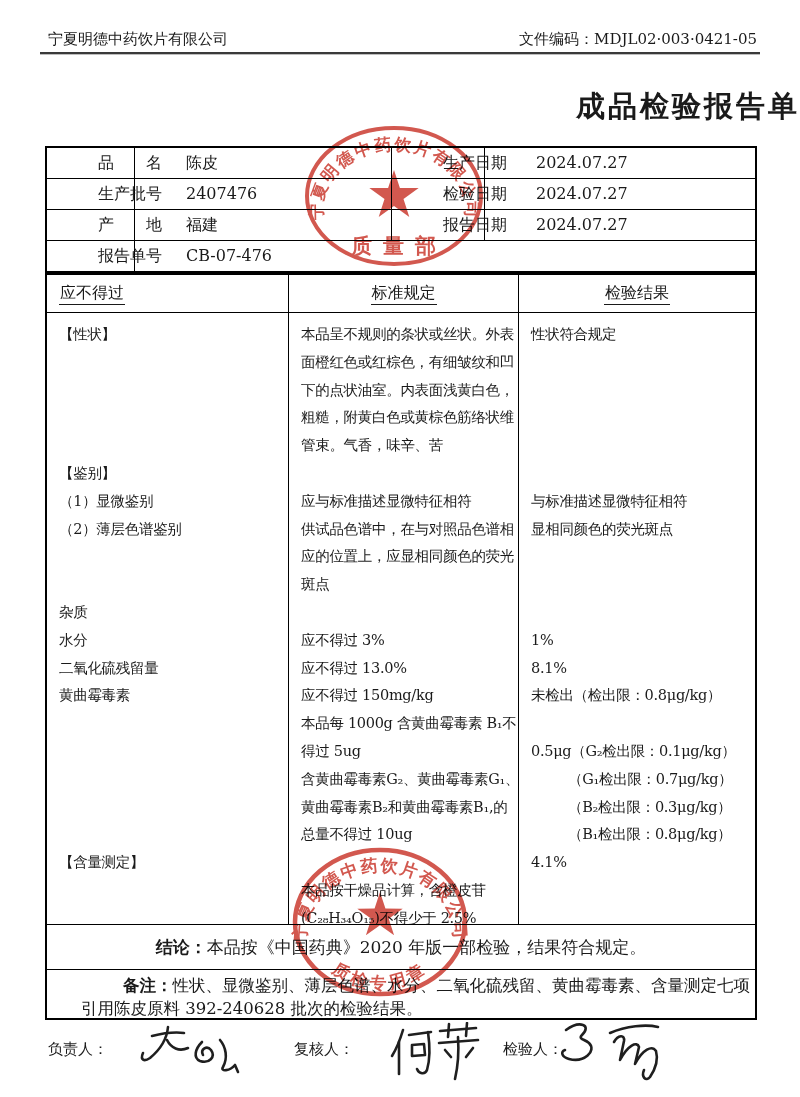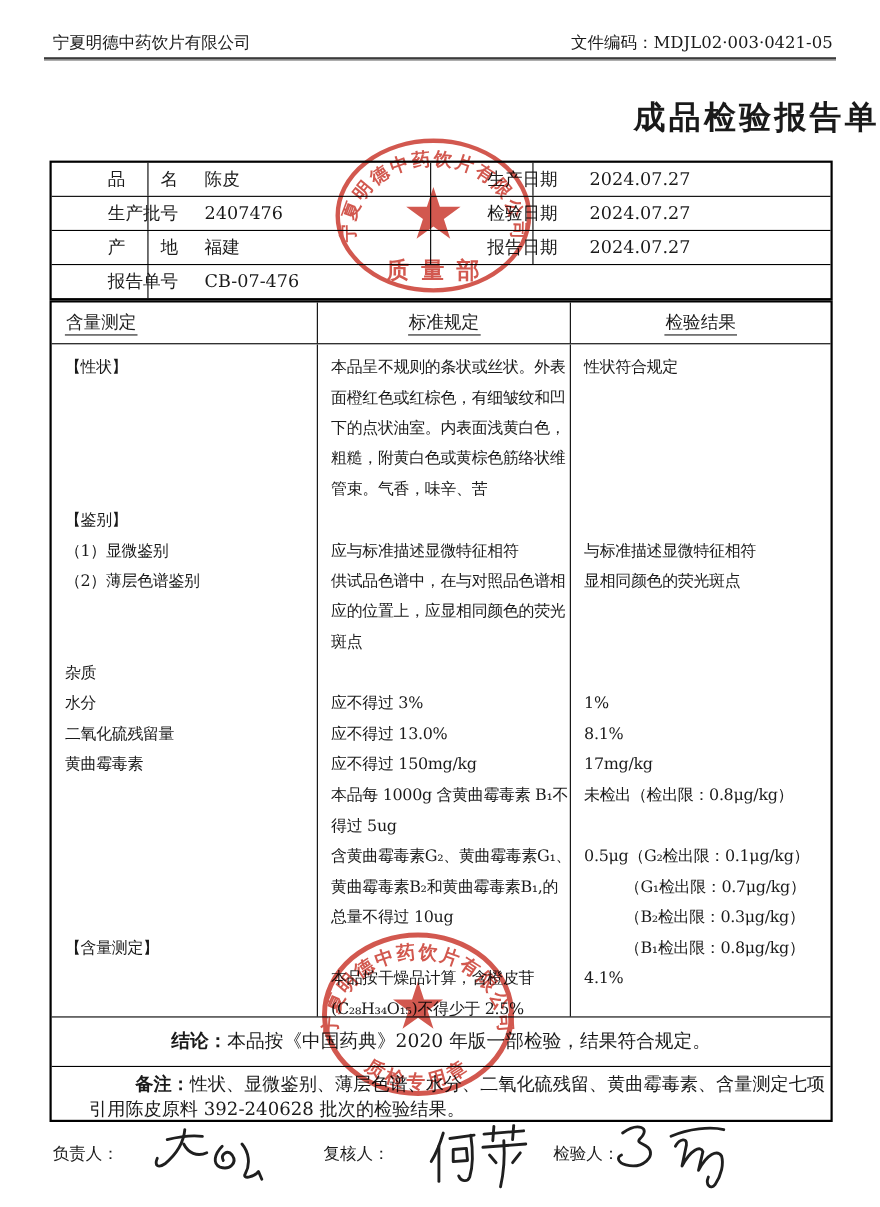--- a/index.html
+++ b/index.html
@@ -80,21 +80,21 @@
     <div class="it-cell">2024.07.27</div>
   </div>
   <div class="it-row last">
     <div class="it-cell b-r">报告单号</div>
     <div class="it-cell">CB-07-476</div>
   </div>
 </div>
 
 <div class="abs main-table">
   <div class="mt-header">
-    <div class="mt-hcell first b-r"><span>含量测定</span></div>
+    <div class="mt-hcell first b-r"><span>应不得过</span></div>
     <div class="mt-hcell b-r"><span>标准规定</span></div>
     <div class="mt-hcell"><span>检验结果</span></div>
   </div>
   <div class="mt-body">
     <div class="mt-col b-r">
         <div class="tl">【性状】</div>
         <div class="tl">&nbsp;</div>
         <div class="tl">&nbsp;</div>
         <div class="tl">&nbsp;</div>
         <div class="tl">&nbsp;</div>
@@ -146,21 +146,20 @@
         <div class="tl">&nbsp;</div>
         <div class="tl">&nbsp;</div>
         <div class="tl">&nbsp;</div>
         <div class="tl">与标准描述显微特征相符</div>
         <div class="tl">显相同颜色的荧光斑点</div>
         <div class="tl">&nbsp;</div>
         <div class="tl">&nbsp;</div>
         <div class="tl">&nbsp;</div>
         <div class="tl">1%</div>
         <div class="tl">8.1%</div>
-        <div class="tl">17mg/kg</div>
         <div class="tl">未检出（检出限：0.8μg/kg）</div>
         <div class="tl">&nbsp;</div>
         <div class="tl">0.5μg（G₂检出限：0.1μg/kg）</div>
         <div class="tl">　　  （G₁检出限：0.7μg/kg）</div>
         <div class="tl">　　  （B₂检出限：0.3μg/kg）</div>
         <div class="tl">　　  （B₁检出限：0.8μg/kg）</div>
         <div class="tl">4.1%</div>
         <div class="tl">&nbsp;</div>
       </div>
   </div>

